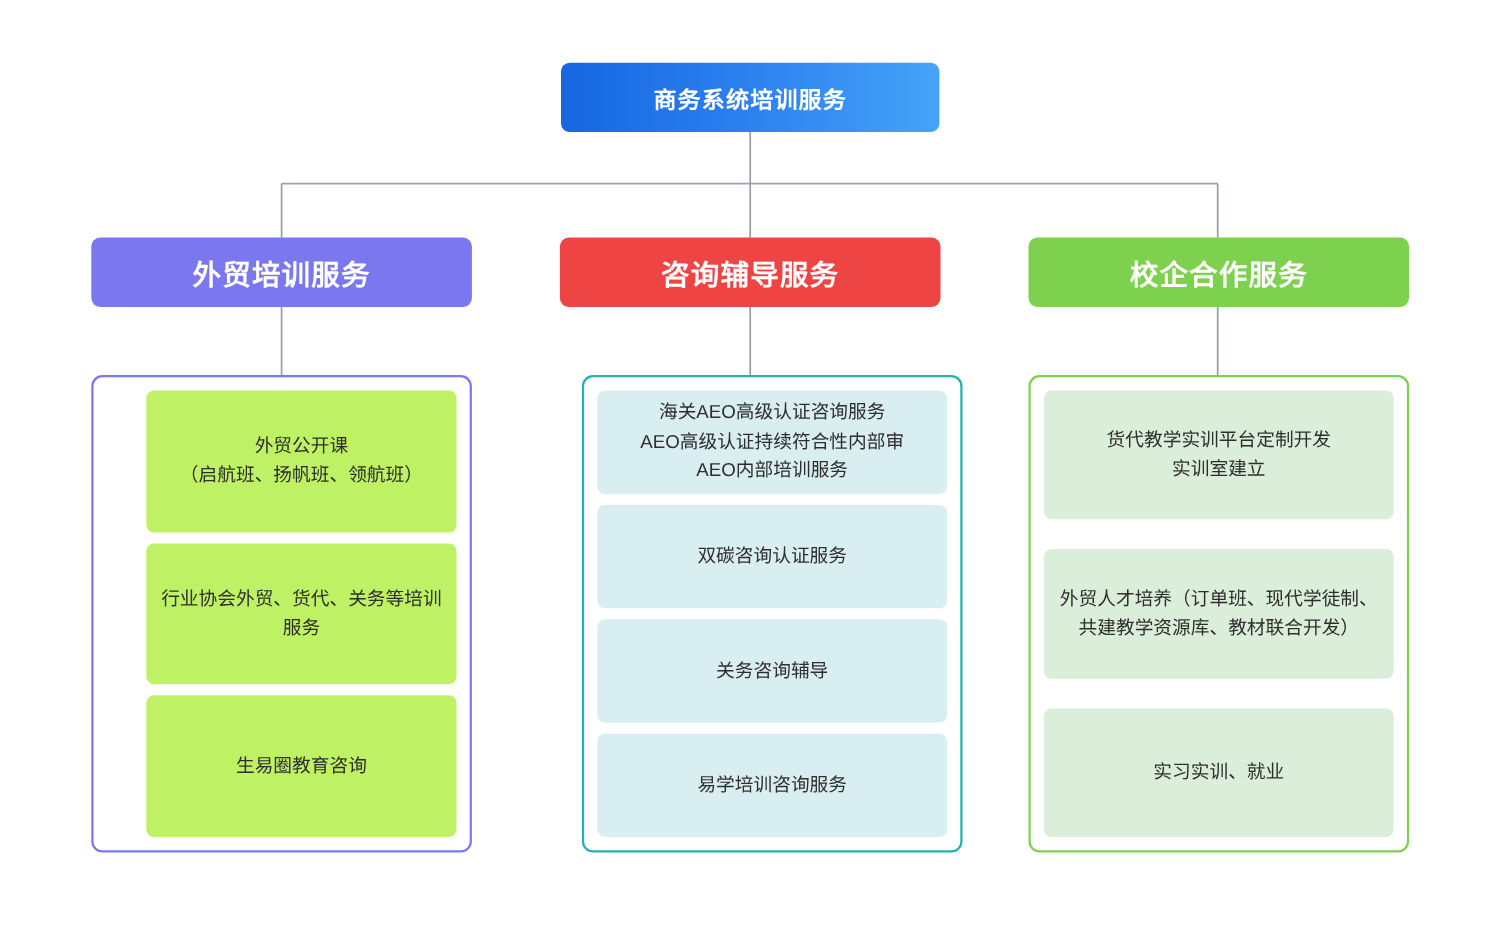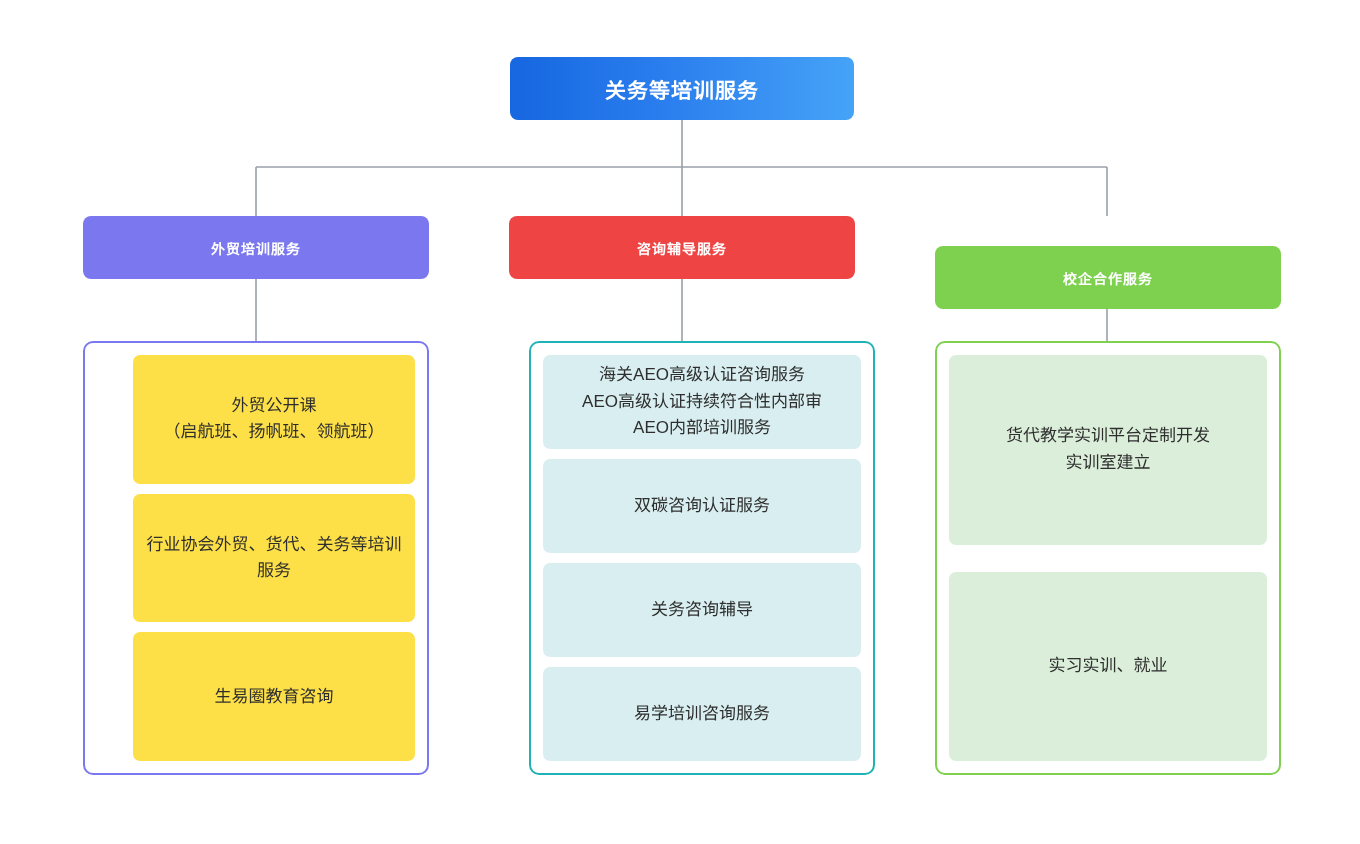--- a/index.html
+++ b/index.html
@@ -61,21 +61,21 @@
     z-index: 3;
   }
   .column.col-0 { left: 83px; }
   .column.col-1 { left: 509px; }
   .column.col-2 { left: 935px; }
 
   .col-header {
     height: 63px;
     border-radius: 8px;
     color: #ffffff;
-    font-size: 14px;
+    font-size: 26px;
     font-weight: bold;
     letter-spacing: 1px;
     display: flex;
     align-items: center;
     justify-content: center;
   }
 
   .col-body {
     position: absolute;
     top: 125px;       
@@ -104,29 +104,29 @@
     line-height: 1.55;
     padding: 4px 10px;
     box-sizing: border-box;
     color: #2e2e2e;
     white-space: pre-line;
   }
 
   
   .theme-purple .col-header { background: #7b78ef; }
   .theme-purple .col-body   { border-color: #7b78ef; }
-  .theme-purple .item       { background: #fde047; margin-left: 36px; }
+  .theme-purple .item       { background: #bef264; margin-left: 36px; }
 
   
   .theme-teal .col-header { background: #ef4444; }
   .theme-teal .col-body   { border-color: #20b2b6; margin-left: 20px; }
   .theme-teal .item       { background: #d9eef0; }
 
   
-  .theme-green .col-header { background: #7ed04f; margin-top: 30px; }
+  .theme-green .col-header { background: #7ed04f; }
   .theme-green .col-body   { border-color: #7ed04f; gap: 27px; }
   .theme-green .item       { background: #daeeda; }
 </style>
 </head>
 <body>
 
 <div class="canvas">
 
   <svg class="connectors" viewBox="0 0 1360 844" width="1360" height="844" xmlns="http://www.w3.org/2000/svg">
 
@@ -136,21 +136,21 @@
 
     <line x1="256" y1="167" x2="256" y2="216" stroke="#9aa0aa" stroke-width="1.6"></line>
     <line x1="682" y1="167" x2="682" y2="216" stroke="#9aa0aa" stroke-width="1.6"></line>
     <line x1="1107" y1="167" x2="1107" y2="216" stroke="#9aa0aa" stroke-width="1.6"></line>
 
     <line x1="256" y1="279" x2="256" y2="341" stroke="#9aa0aa" stroke-width="1.6"></line>
     <line x1="682" y1="279" x2="682" y2="341" stroke="#9aa0aa" stroke-width="1.6"></line>
     <line x1="1107" y1="279" x2="1107" y2="341" stroke="#9aa0aa" stroke-width="1.6"></line>
   </svg>
 
-  <div class="root-node">关务等培训服务</div>
+  <div class="root-node">商务系统培训服务</div>
 
   <div class="column col-0 theme-purple">
     <div class="col-header">外贸培训服务</div>
     <div class="col-body">
       <div class="item">外贸公开课
 （启航班、扬帆班、领航班）</div>
       <div class="item">行业协会外贸、货代、关务等培训服务</div>
       <div class="item">生易圈教育咨询</div>
     </div>
   </div>
@@ -165,17 +165,18 @@
       <div class="item">关务咨询辅导</div>
       <div class="item">易学培训咨询服务</div>
     </div>
   </div>
 
   <div class="column col-2 theme-green">
     <div class="col-header">校企合作服务</div>
     <div class="col-body">
       <div class="item">货代教学实训平台定制开发
 实训室建立</div>
+      <div class="item">外贸人才培养（订单班、现代学徒制、共建教学资源库、教材联合开发）</div>
       <div class="item">实习实训、就业</div>
     </div>
   </div>
 
 </div>
 
 </body></html>

